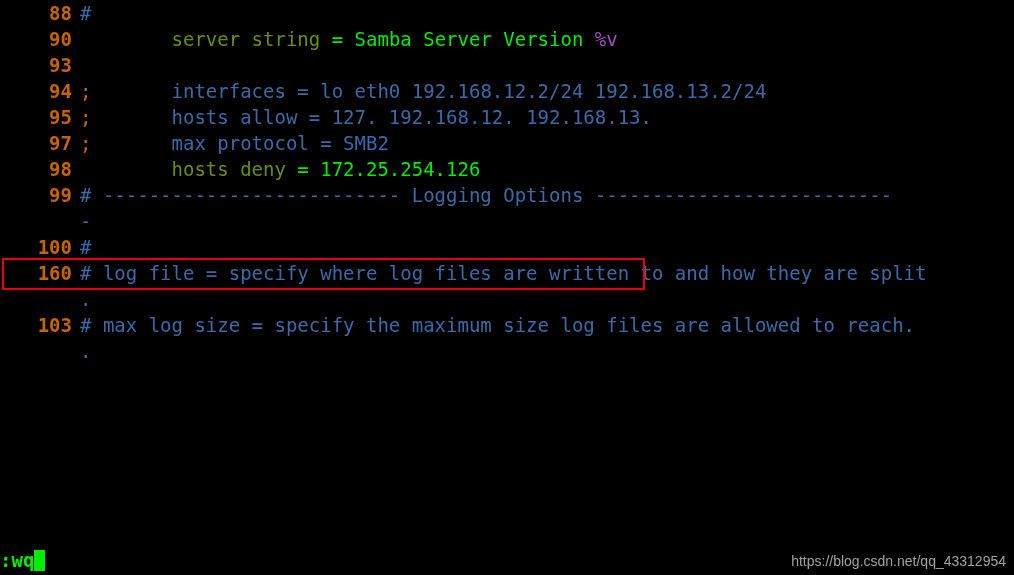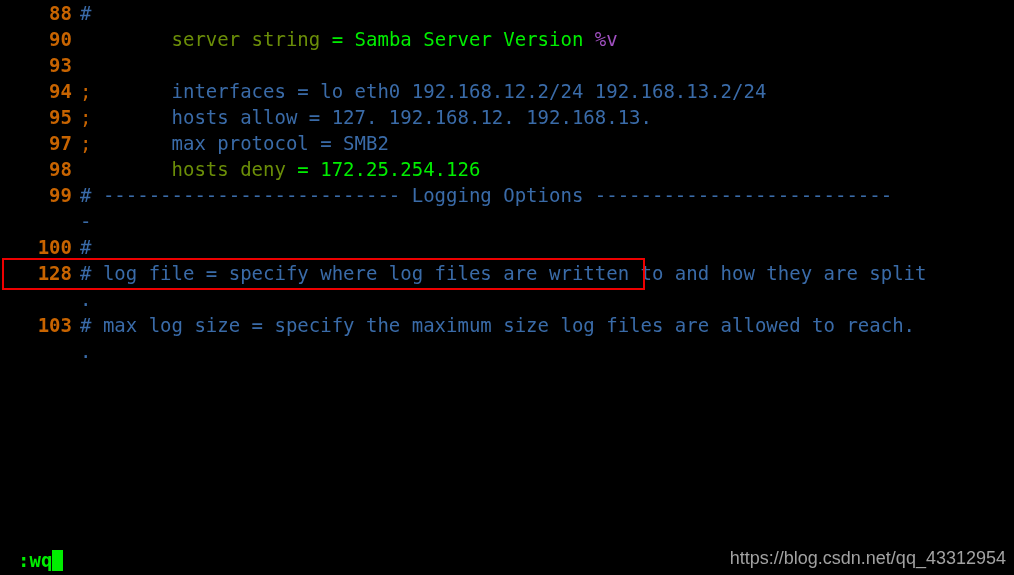--- a/index.html
+++ b/index.html
@@ -73,36 +73,36 @@
     position: absolute;
     left: 0;
     bottom: 0;
     width: 1014px;
     height: 30px;
     line-height: 30px;
     white-space: pre;
     font-size: 19px;
     color: #00EE00;
     font-weight: bold;
-    padding-left: 18px;
+    padding-left: 0;
     box-sizing: border-box;
   }
   #cursor-block {
     display: inline-block;
     width: 11px;
     height: 21px;
     background: #00EE00;
     vertical-align: -4px;
   }
   #watermark {
     position: absolute;
     right: 8px;
     bottom: 6px;
     font-family: "Liberation Sans", sans-serif;
-    font-size: 18px;
+    font-size: 14px;
     color: #BFBFBF;
     opacity: 0.85;
     letter-spacing: 0px;
     white-space: pre;
   }
 </style>
 </head>
 <body>
 
 <div id="screen">
@@ -111,21 +111,21 @@
       <div class="row"><span class="lnum">88</span><span class="content"><span class="c-comment">#</span></span></div>
       <div class="row"><span class="lnum">90</span><span class="content"><span class="c-plain">        </span><span class="c-key">server string</span><span class="c-eq"> = </span><span class="c-val">Samba Server Version </span><span class="c-special">%v</span></span></div>
       <div class="row"><span class="lnum">93</span><span class="content"></span></div>
       <div class="row"><span class="lnum">94</span><span class="content"><span class="c-semicolon">;</span><span class="c-plain">       </span><span class="c-comment">interfaces = lo eth0 192.168.12.2/24 192.168.13.2/24</span></span></div>
       <div class="row"><span class="lnum">95</span><span class="content"><span class="c-semicolon">;</span><span class="c-plain">       </span><span class="c-comment">hosts allow = 127. 192.168.12. 192.168.13.</span></span></div>
       <div class="row"><span class="lnum">97</span><span class="content"><span class="c-semicolon">;</span><span class="c-plain">       </span><span class="c-comment">max protocol = SMB2</span></span></div>
       <div class="row"><span class="lnum">98</span><span class="content"><span class="c-plain">        </span><span class="c-key">hosts deny</span><span class="c-eq"> = </span><span class="c-val">172.25.254.126</span></span></div>
       <div class="row"><span class="lnum">99</span><span class="content"><span class="c-comment"># -------------------------- Logging Options --------------------------</span></span></div>
       <div class="row"><span class="lnum blank">&nbsp;</span><span class="content"><span class="c-comment">-</span></span></div>
       <div class="row"><span class="lnum">100</span><span class="content"><span class="c-comment">#</span></span></div>
-      <div class="row"><span class="lnum">128</span><span class="content"><span class="c-comment"># log file = specify where log files are written to and how they are split</span></span></div>
+      <div class="row"><span class="lnum">160</span><span class="content"><span class="c-comment"># log file = specify where log files are written to and how they are split</span></span></div>
       <div class="row"><span class="lnum blank">&nbsp;</span><span class="content"><span class="c-comment">.</span></span></div>
       <div class="row"><span class="lnum">103</span><span class="content"><span class="c-comment"># max log size = specify the maximum size log files are allowed to reach.</span></span></div>
       <div class="row"><span class="lnum blank">&nbsp;</span><span class="content"><span class="c-comment">.</span></span></div>
     </div>
 
   <div id="annotation-box"></div>
 
   <div id="statusline"><span>:wq</span><span id="cursor-block"></span></div>
 
   <div id="watermark">https://blog.csdn.net/qq_43312954</div>

